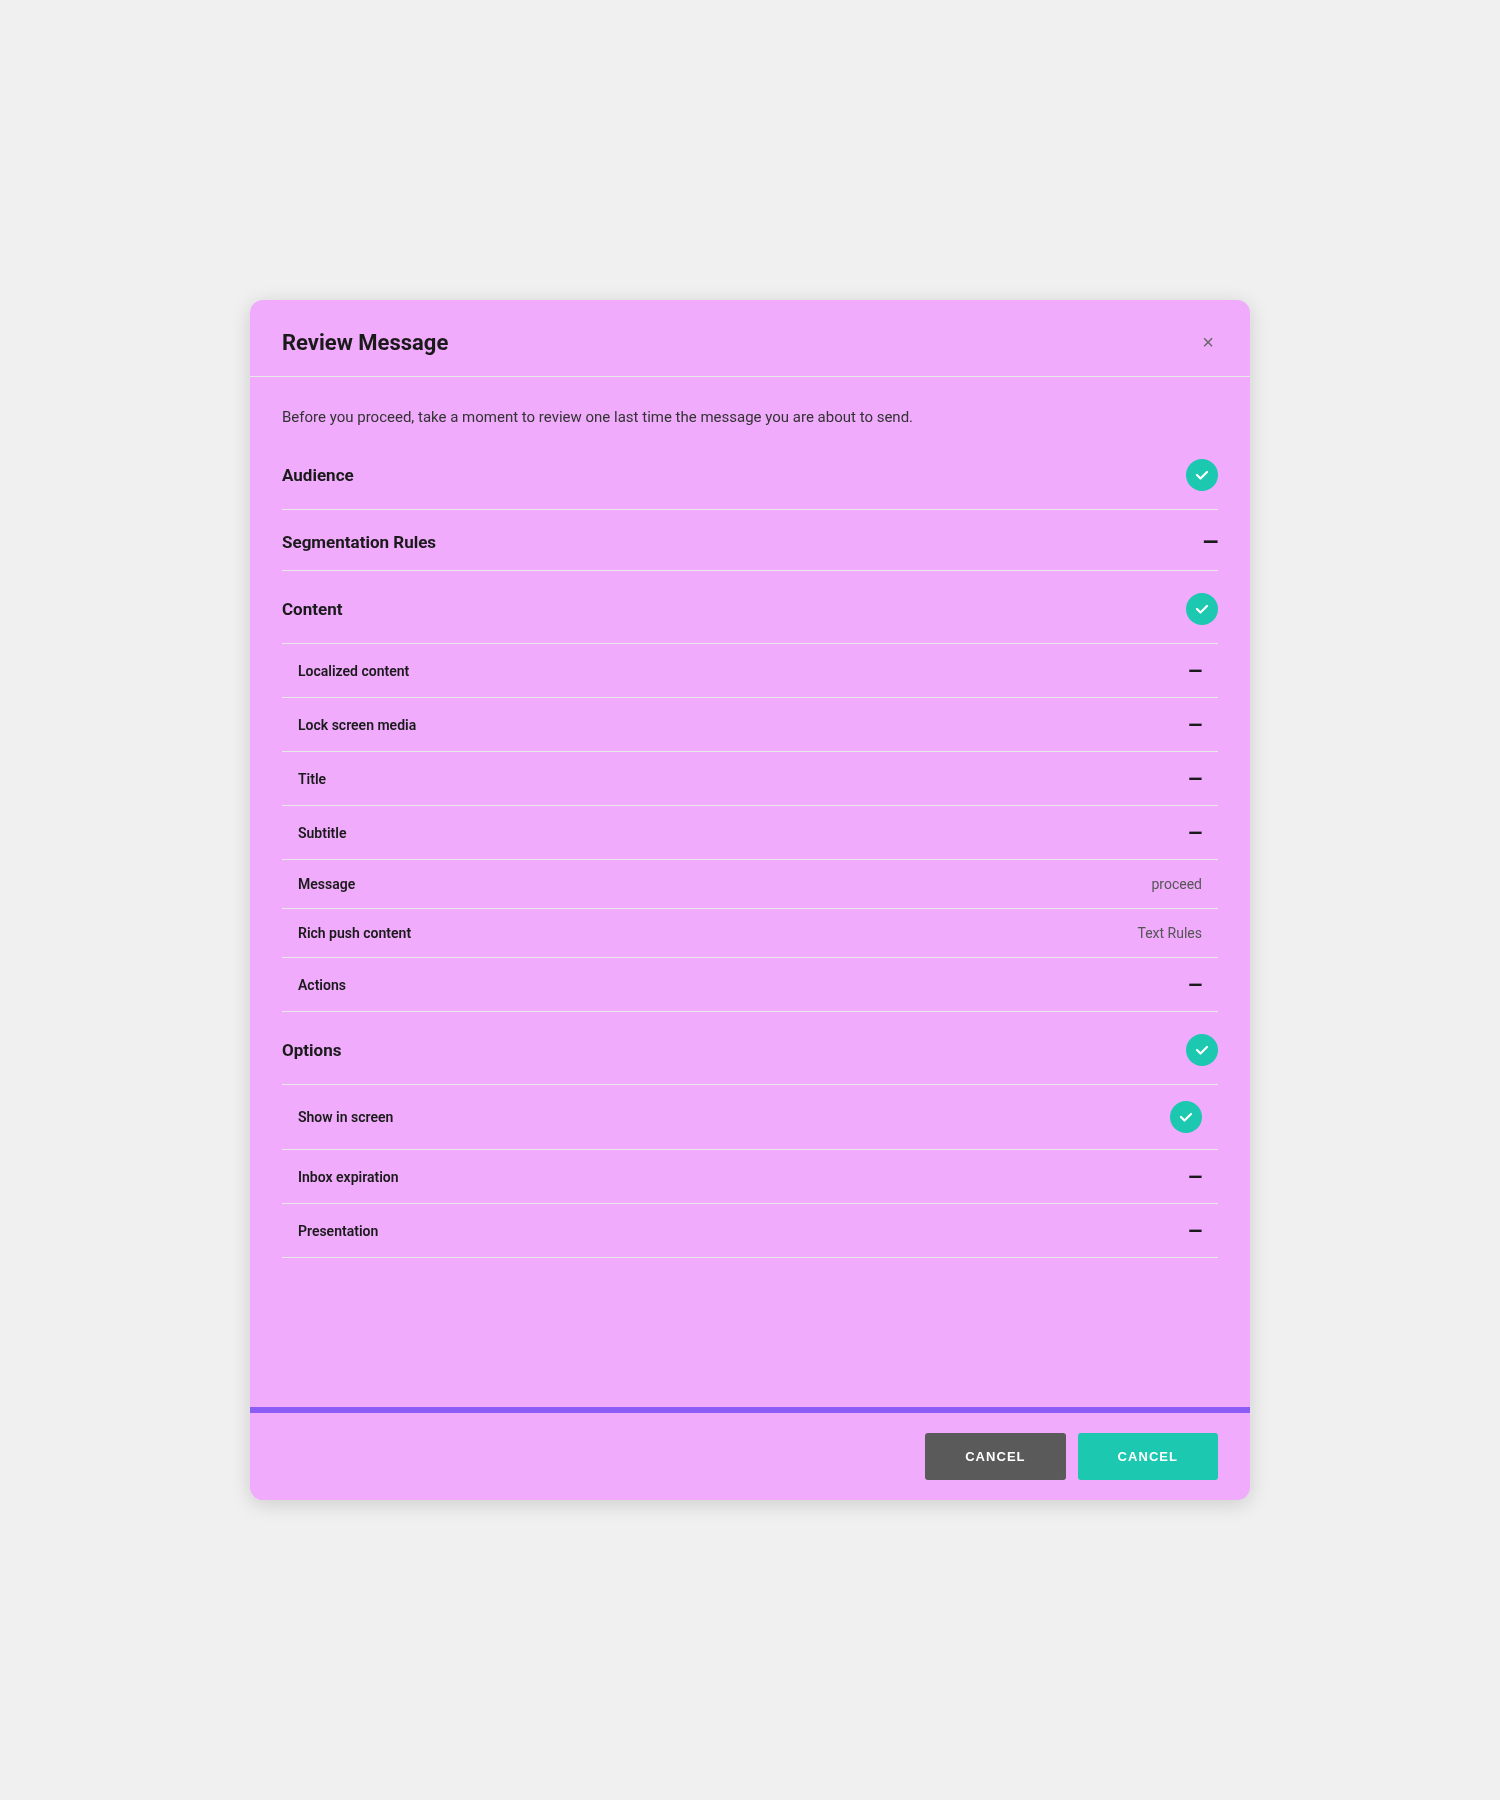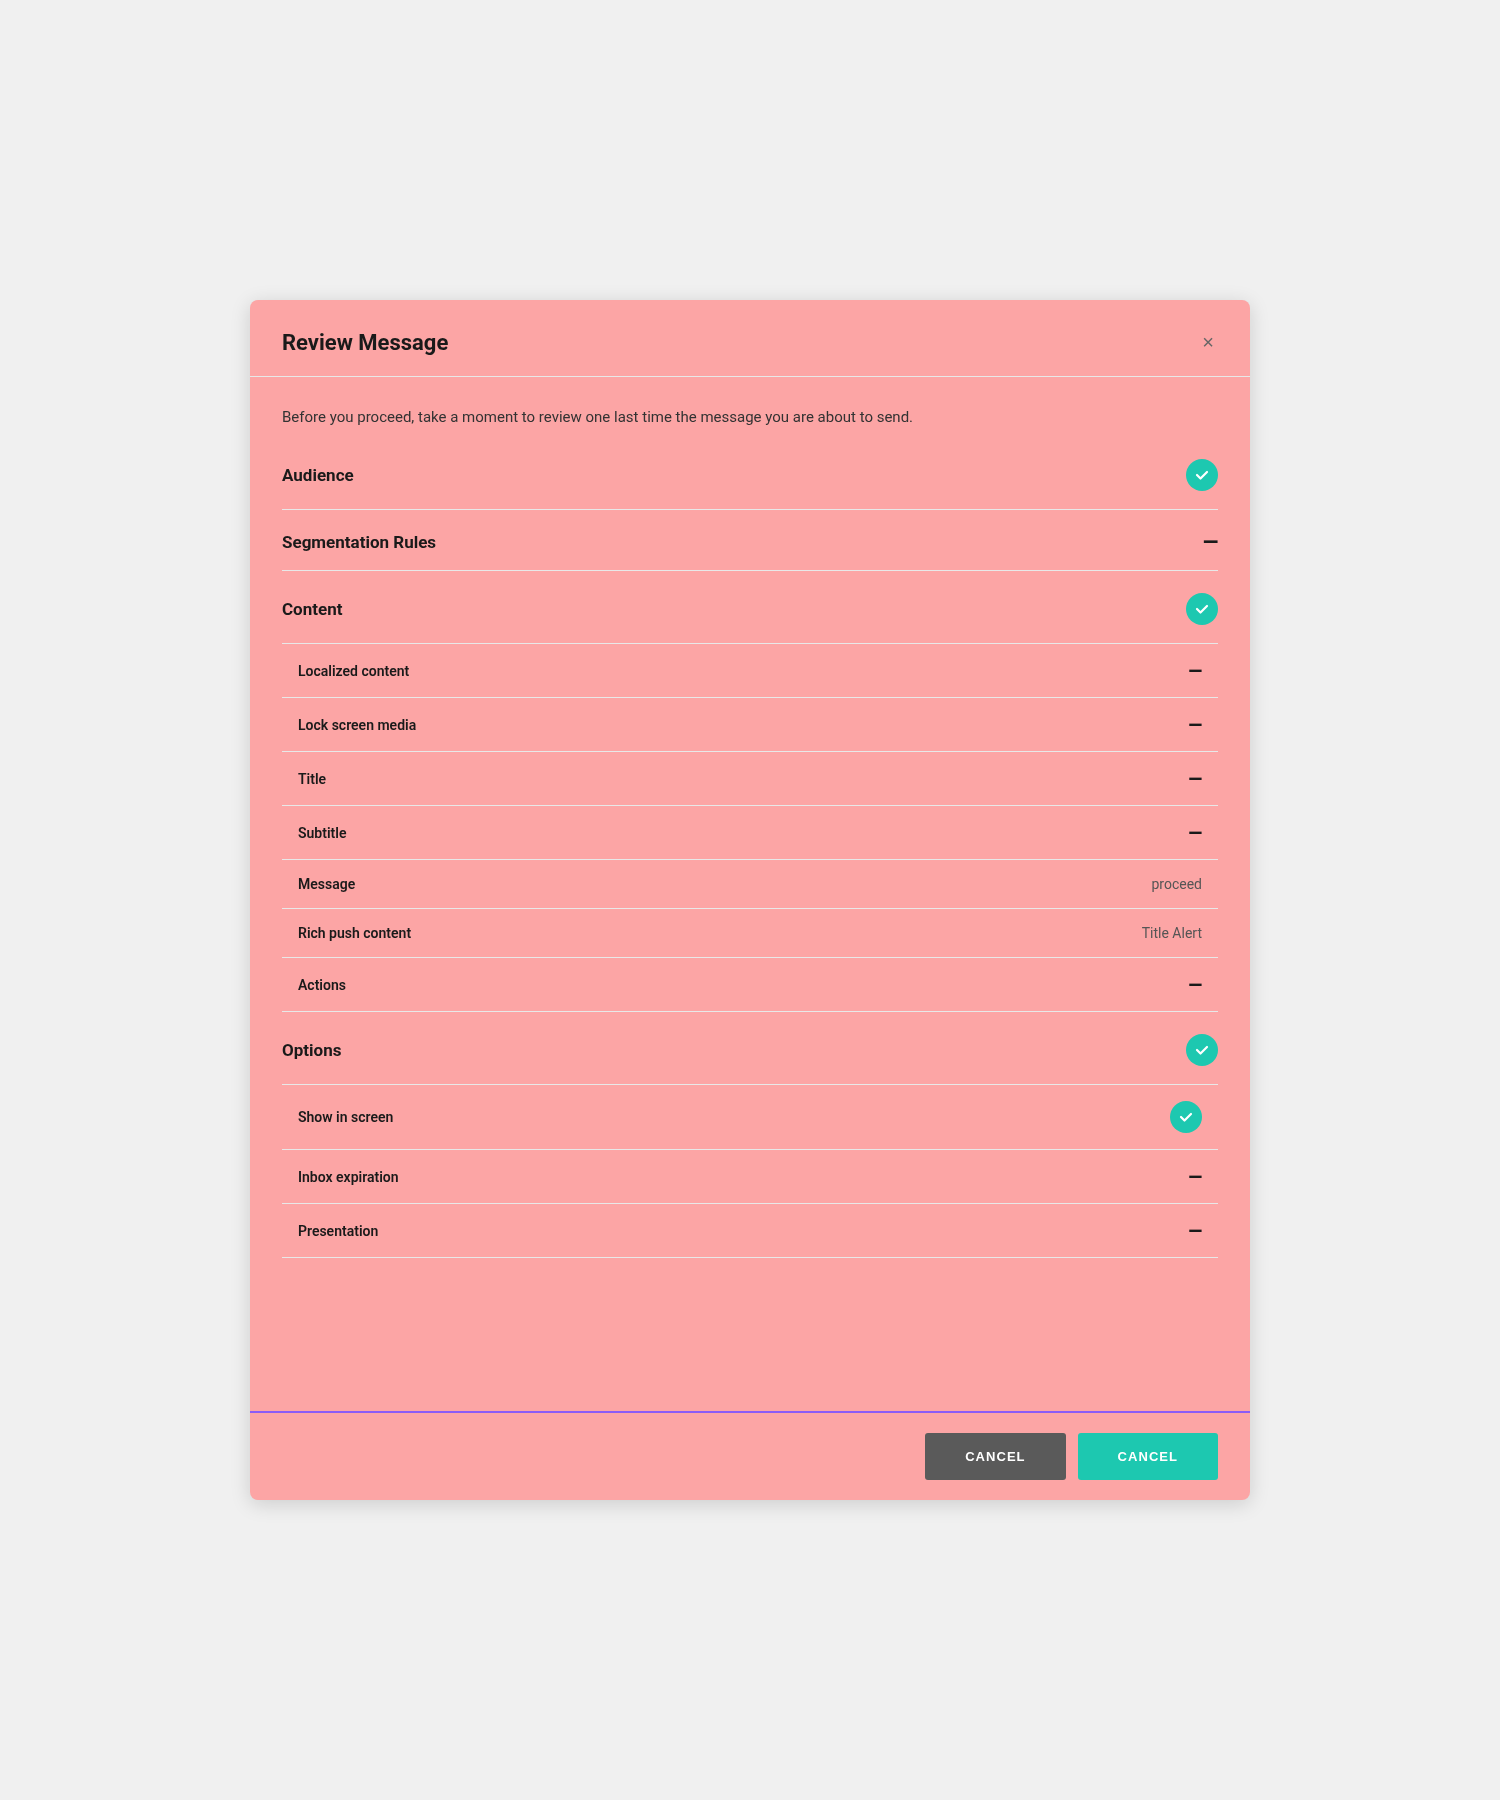--- a/index.html
+++ b/index.html
@@ -11,24 +11,24 @@
     body {
       font-family: -apple-system, BlinkMacSystemFont, 'Segoe UI', Roboto, Helvetica, Arial, sans-serif;
       background: #f0f0f0;
       display: flex;
       justify-content: center;
       align-items: center;
       min-height: 100vh;
     }
 
     .modal {
-      background: #fca5a5;
+      background: #f0abfc;
       width: 1000px;
       min-height: 1200px;
-      border-radius: 8px;
+      border-radius: 13px;
       box-shadow: 0 4px 20px rgba(0,0,0,0.15);
       display: flex;
       flex-direction: column;
       position: relative;
     }
 
     .modal-header {
       display: flex;
       justify-content: space-between;
       align-items: center;
@@ -129,21 +129,21 @@
       font-size: 18px;
       color: #1a1a1a;
       font-weight: 900;
     }
 
     .modal-footer {
       display: flex;
       justify-content: flex-end;
       align-items: center;
       padding: 20px 32px;
-      border-top: 2px solid #8b5cf6;
+      border-top: 6px solid #8b5cf6;
       gap: 12px;
     }
 
     .btn-cancel {
       background: #5a5a5a;
       color: #ffffff;
       border: none;
       padding: 16px 40px;
       font-size: 13px;
       font-weight: 700;
@@ -217,21 +217,21 @@
           <div class="row-item">
             <span class="row-label">Subtitle</span>
             <span class="row-dash">—</span>
           </div>
           <div class="row-item">
             <span class="row-label">Message</span>
             <span class="row-value">proceed</span>
           </div>
           <div class="row-item">
             <span class="row-label">Rich push content</span>
-            <span class="row-value">Title Alert</span>
+            <span class="row-value">Text Rules</span>
           </div>
           <div class="row-item">
             <span class="row-label">Actions</span>
             <span class="row-dash">—</span>
           </div>
         </div>
         <div class="section">
           <div class="section-header">
             <span class="section-title">Options</span>
             <div class="check-circle">

